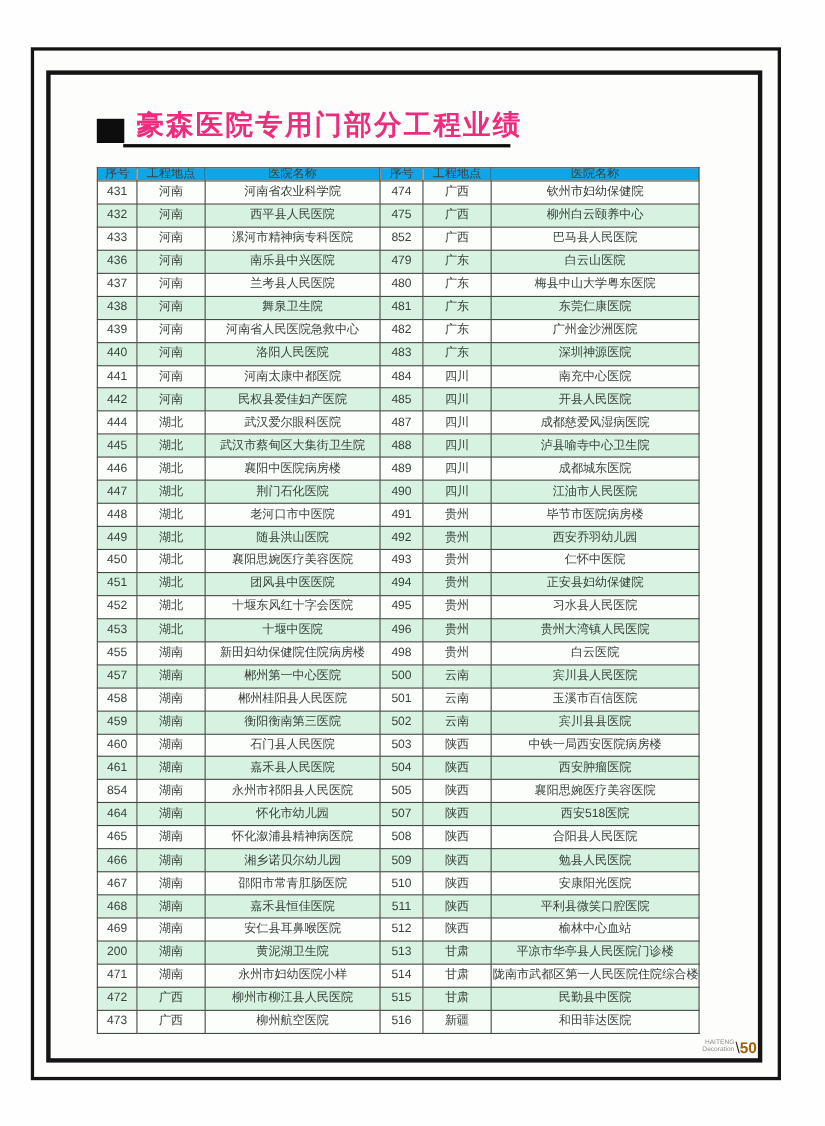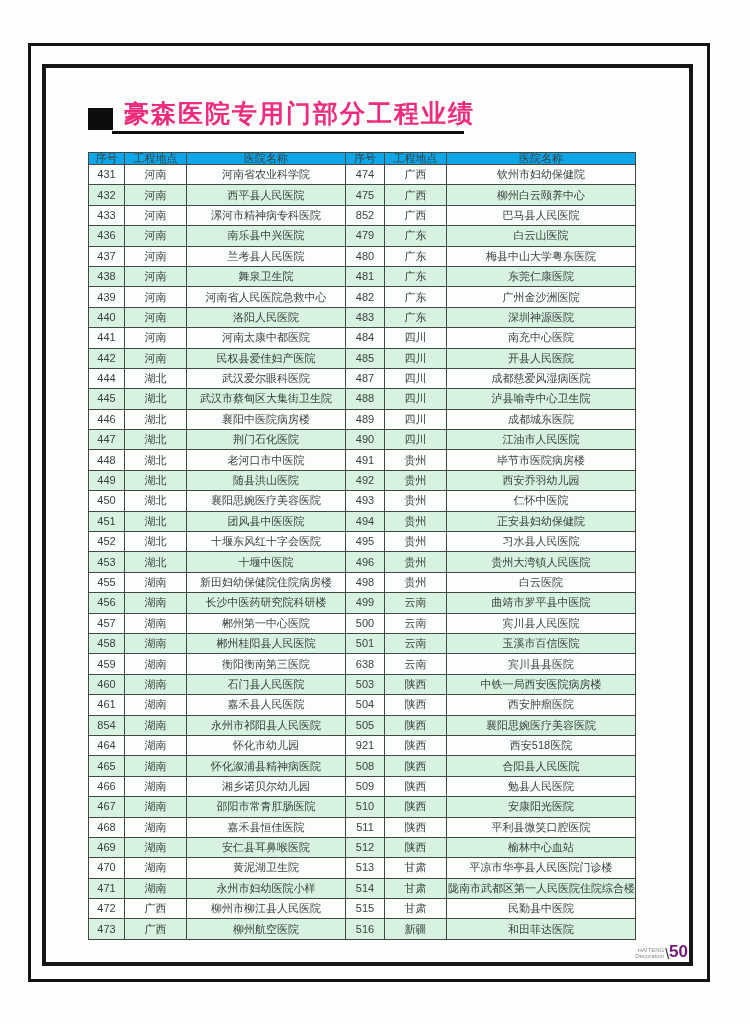--- a/index.html
+++ b/index.html
@@ -97,23 +97,23 @@
     text-align: right;
     margin-right: 1px;
     padding-bottom: 3px;
   }
   .page-num-slash {
     font-size: 14px;
     color: #2a2a2a;
     vertical-align: bottom;
   }
   .page-num {
-    font-size: 17px;
+    font-size: 14px;
     font-weight: bold;
-    color: #701a75;
+    color: #a16207;
     vertical-align: bottom;
   }
 </style>
 </head>
 <body>
 
 <div class="outer-frame"></div>
 <div class="inner-frame"></div>
 
 <div class="title-square"></div>
@@ -303,48 +303,40 @@
         </tr>
         <tr>
           <td>455</td>
           <td>湖南</td>
           <td>新田妇幼保健院住院病房楼</td>
           <td>498</td>
           <td>贵州</td>
           <td>白云医院</td>
         </tr>
         <tr>
-          <td>456</td>
-          <td>湖南</td>
-          <td>长沙中医药研究院科研楼</td>
-          <td>499</td>
-          <td>云南</td>
-          <td>曲靖市罗平县中医院</td>
-        </tr>
-        <tr>
           <td>457</td>
           <td>湖南</td>
           <td>郴州第一中心医院</td>
           <td>500</td>
           <td>云南</td>
           <td>宾川县人民医院</td>
         </tr>
         <tr>
           <td>458</td>
           <td>湖南</td>
           <td>郴州桂阳县人民医院</td>
           <td>501</td>
           <td>云南</td>
           <td>玉溪市百信医院</td>
         </tr>
         <tr>
           <td>459</td>
           <td>湖南</td>
           <td>衡阳衡南第三医院</td>
-          <td>638</td>
+          <td>502</td>
           <td>云南</td>
           <td>宾川县县医院</td>
         </tr>
         <tr>
           <td>460</td>
           <td>湖南</td>
           <td>石门县人民医院</td>
           <td>503</td>
           <td>陕西</td>
           <td>中铁一局西安医院病房楼</td>
@@ -362,21 +354,21 @@
           <td>湖南</td>
           <td>永州市祁阳县人民医院</td>
           <td>505</td>
           <td>陕西</td>
           <td>襄阳思婉医疗美容医院</td>
         </tr>
         <tr>
           <td>464</td>
           <td>湖南</td>
           <td>怀化市幼儿园</td>
-          <td>921</td>
+          <td>507</td>
           <td>陕西</td>
           <td>西安518医院</td>
         </tr>
         <tr>
           <td>465</td>
           <td>湖南</td>
           <td>怀化溆浦县精神病医院</td>
           <td>508</td>
           <td>陕西</td>
           <td>合阳县人民医院</td>
@@ -407,21 +399,21 @@
         </tr>
         <tr>
           <td>469</td>
           <td>湖南</td>
           <td>安仁县耳鼻喉医院</td>
           <td>512</td>
           <td>陕西</td>
           <td>榆林中心血站</td>
         </tr>
         <tr>
-          <td>470</td>
+          <td>200</td>
           <td>湖南</td>
           <td>黄泥湖卫生院</td>
           <td>513</td>
           <td>甘肃</td>
           <td>平凉市华亭县人民医院门诊楼</td>
         </tr>
         <tr>
           <td>471</td>
           <td>湖南</td>
           <td>永州市妇幼医院小样</td>

